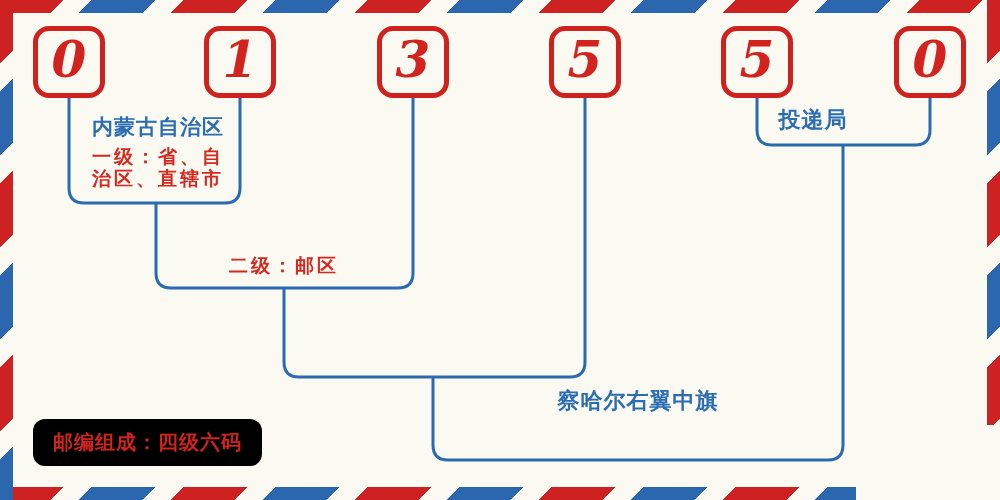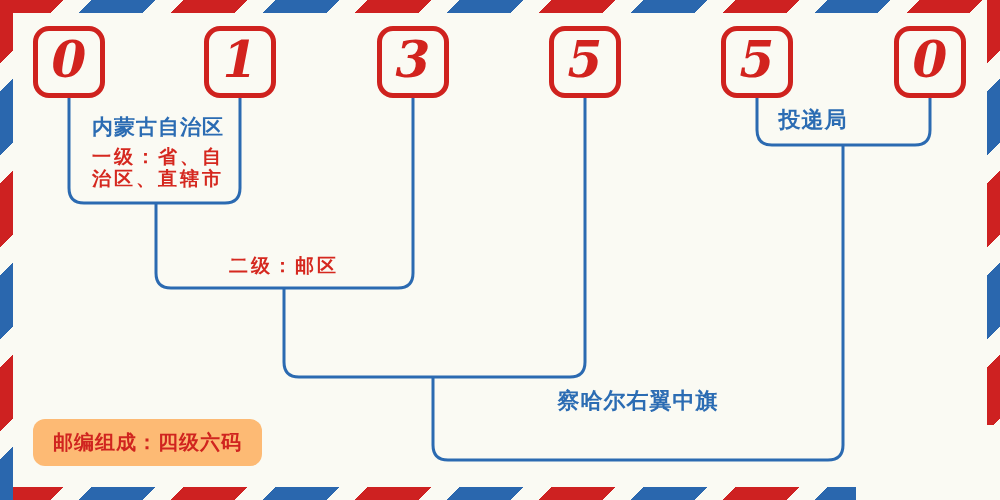--- a/index.html
+++ b/index.html
@@ -53,21 +53,21 @@
     font-weight:bold;
     line-height:1.15;
   }
   .lbl.blue{color:#2b6cb3;font-size:22px;letter-spacing:1px;font-family:Liberation Mono, monospace;}
   .lbl.red {color:#d5281f;font-size:19px;letter-spacing:3px;text-align:center;}
   .lbl.red2{color:#d5281f;font-size:19px;letter-spacing:3px;line-height:22px;}
 
   
   .badge{
     position:absolute;left:33px;top:419px;
-    background:#fdba74;
+    background:#000000;
     border-radius:12px;
     padding:10px 20px;
   }
   .badge span{
     color:#d0241f;font-weight:bold;font-size:20px;
     letter-spacing:1px;
     font-family:"DejaVu Serif", serif;
   }
 </style>
 </head>

